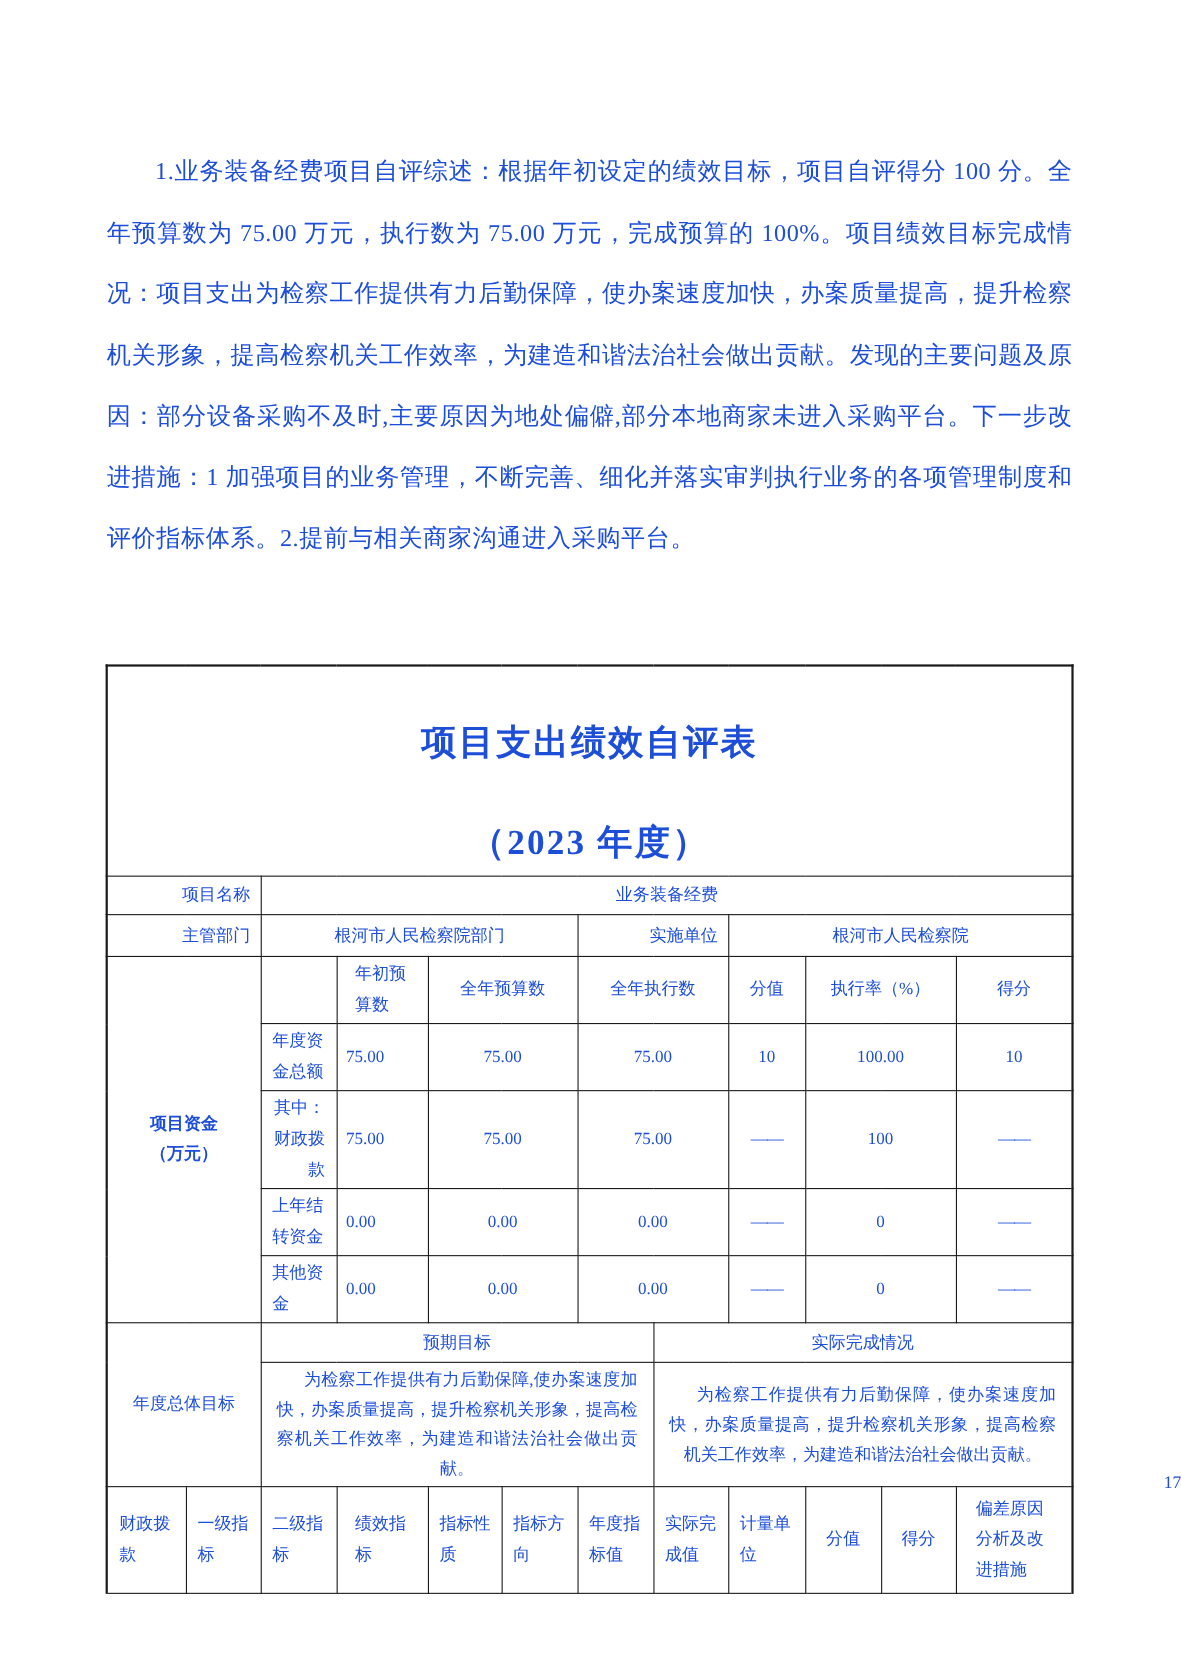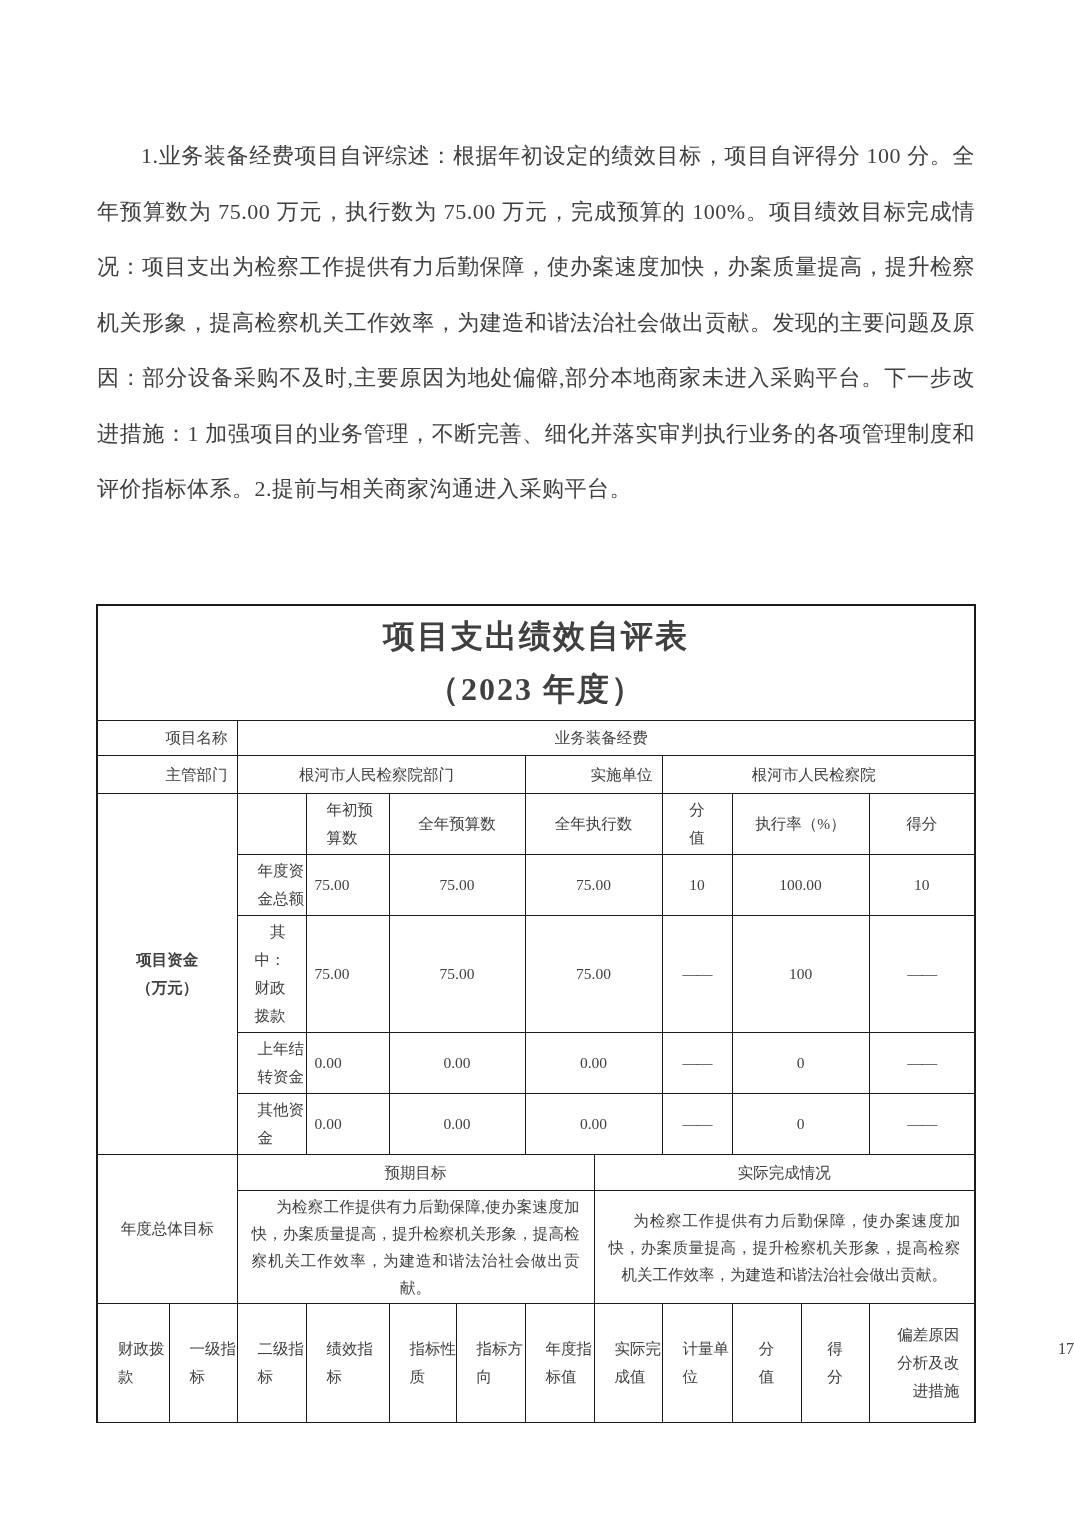--- a/index.html
+++ b/index.html
@@ -1,21 +1,21 @@
 <!DOCTYPE html>
 <html><head>
 <meta charset="utf-8">
 <style>
   html, body { margin:0; padding:0; background:#ffffff; }
   .page {
     position:relative;
     width:1074px; height:1520px;
     background:#ffffff;
     font-family:"Liberation Serif","DejaVu Serif",serif;
-    color:#404040;
+    color:#1d4ed8;
     overflow:hidden;
   }
   .para {
     position:absolute;
     left:97px; top:128px; width:878px;
     font-size:22px;
     line-height:55.5px;
     text-align:justify;
     text-indent:2em;
     letter-spacing:0.5px;
@@ -29,38 +29,39 @@
     table-layout:fixed;
     border:2px solid #1a1a1a;
     border-bottom-width:1px;
   }
   .selftable td {
     border:1px solid #1a1a1a;
     font-size:15.5px;
     line-height:28px;
     text-align:center;
     vertical-align:middle;
-    padding:2px 20px;
+    padding:2px 10px;
     overflow:hidden;
   }
   td.title-cell { padding:4px 0; }
   .title-line1, .title-line2 {
     font-weight:bold;
     font-size:32px;
     line-height:53px;
     text-align:center;
     letter-spacing:2px;
+    margin-top:38px;
   }
   td.label-r { text-align:right; padding-right:9px; }
   td.val-l   { text-align:center;  padding-left:11px; }
   td.num-left{ text-align:left;  padding-left:8px; }
   td.pre     { white-space:pre-line;font-weight:bold; }
   td.sub-left{ text-align:right; padding-left:6px; }
   .w3 { width:3.2em; margin:0 auto; text-align:left; }
-  .w4 { width:4.5em; margin:15px auto; text-align:right; }
+  .w4 { width:4.5em; margin:4px auto; text-align:left; }
   td.goal-body {
     text-align:justify;
     text-align-last:center;
     text-indent:1.6em;
     line-height:27px;
     padding:2px 14px;
     font-size:15.5px;
   }
   .dash { letter-spacing:-1px; }
   .pagenum {

